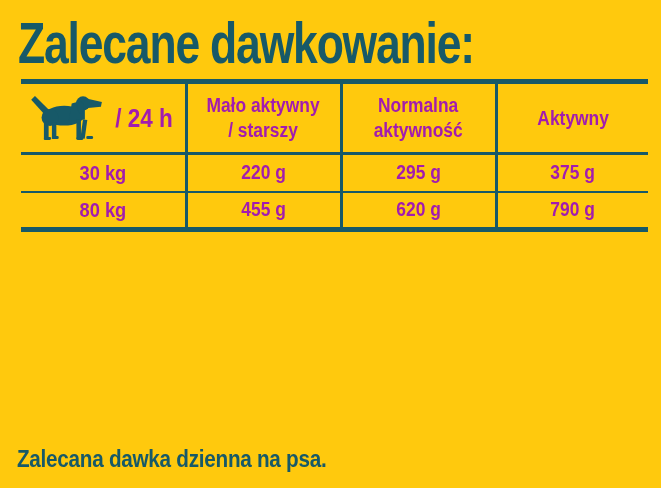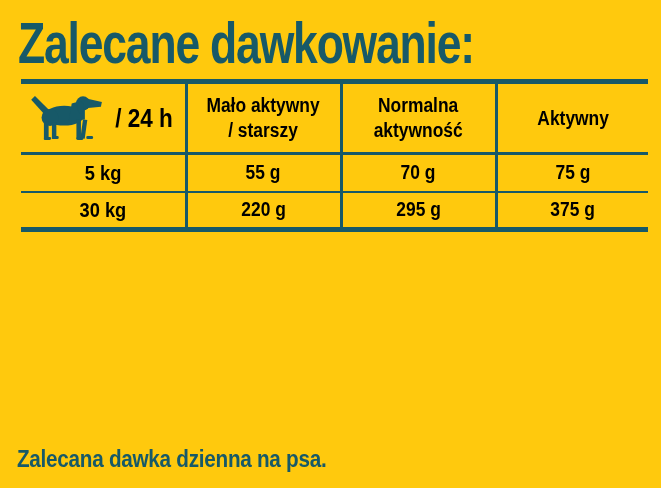--- a/index.html
+++ b/index.html
@@ -29,21 +29,21 @@
   }
   
   table.dosage {
     position: absolute;
     left: 21px; top: 79px;
     width: 627px;
     border-collapse: collapse;
     table-layout: fixed;
     border-top: 5px solid #175968;
     border-bottom: 5px solid #175968;
-    color: #000000;
+    color: #a21caf;
   }
   col.c0 { width: 165px; }
   col.c1 { width: 155px; }
   col.c2 { width: 155px; }
   col.c3 { width: 152px; }
 
   thead tr { height: 72px; }
   tbody tr { height: 38px; }
 
   th, td {
@@ -156,29 +156,29 @@
           <span class="cond hdr-label">Normalna
 aktywność</span>
         </th>
         <th>
           <span class="cond hdr-label">Aktywny</span>
         </th>
       </tr>
     </thead>
     <tbody>
       <tr>
-        <th><span class="cond weight-label">5 kg</span></th>
-        <td><span class="cond value-label">55 g</span></td>
-        <td><span class="cond value-label">70 g</span></td>
-        <td><span class="cond value-label">75 g</span></td>
-      </tr>
-      <tr>
         <th><span class="cond weight-label">30 kg</span></th>
         <td><span class="cond value-label">220 g</span></td>
         <td><span class="cond value-label">295 g</span></td>
         <td><span class="cond value-label">375 g</span></td>
+      </tr>
+      <tr>
+        <th><span class="cond weight-label">80 kg</span></th>
+        <td><span class="cond value-label">455 g</span></td>
+        <td><span class="cond value-label">620 g</span></td>
+        <td><span class="cond value-label">790 g</span></td>
       </tr>
     </tbody>
   </table>
 
   <div class="footer-note">Zalecana dawka dzienna na psa.</div>
 
 </div>
 
 </body></html>

